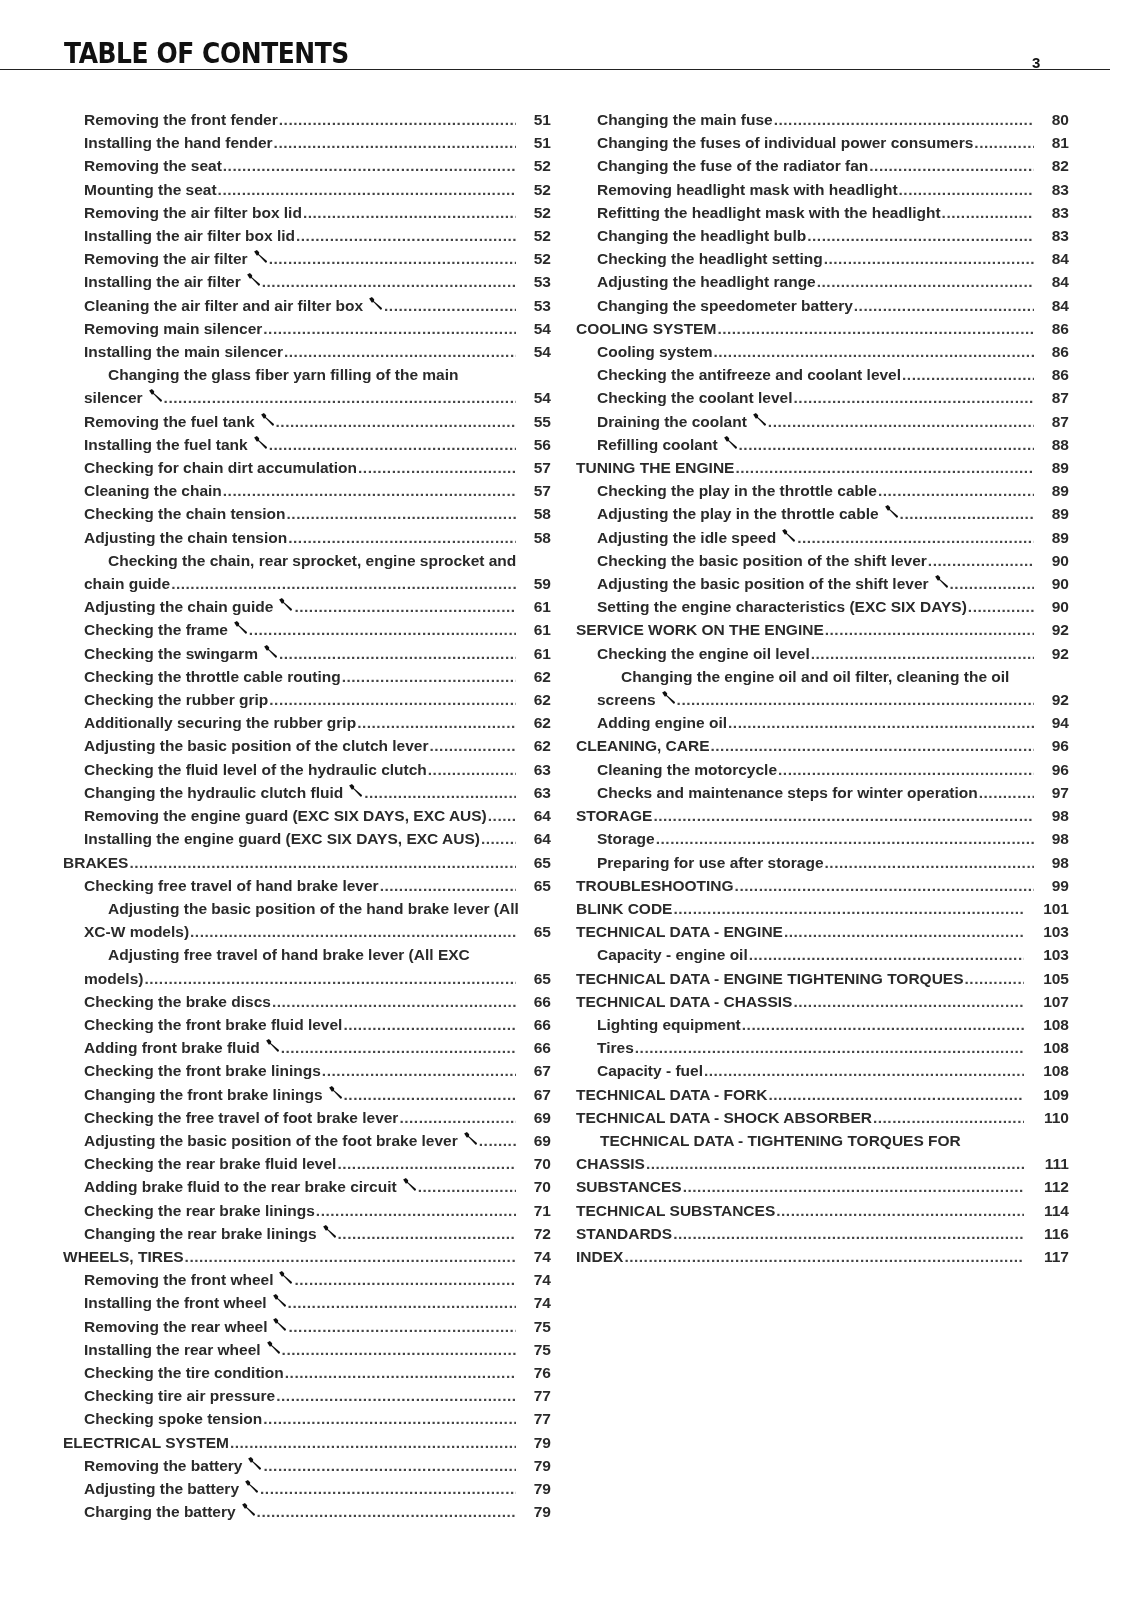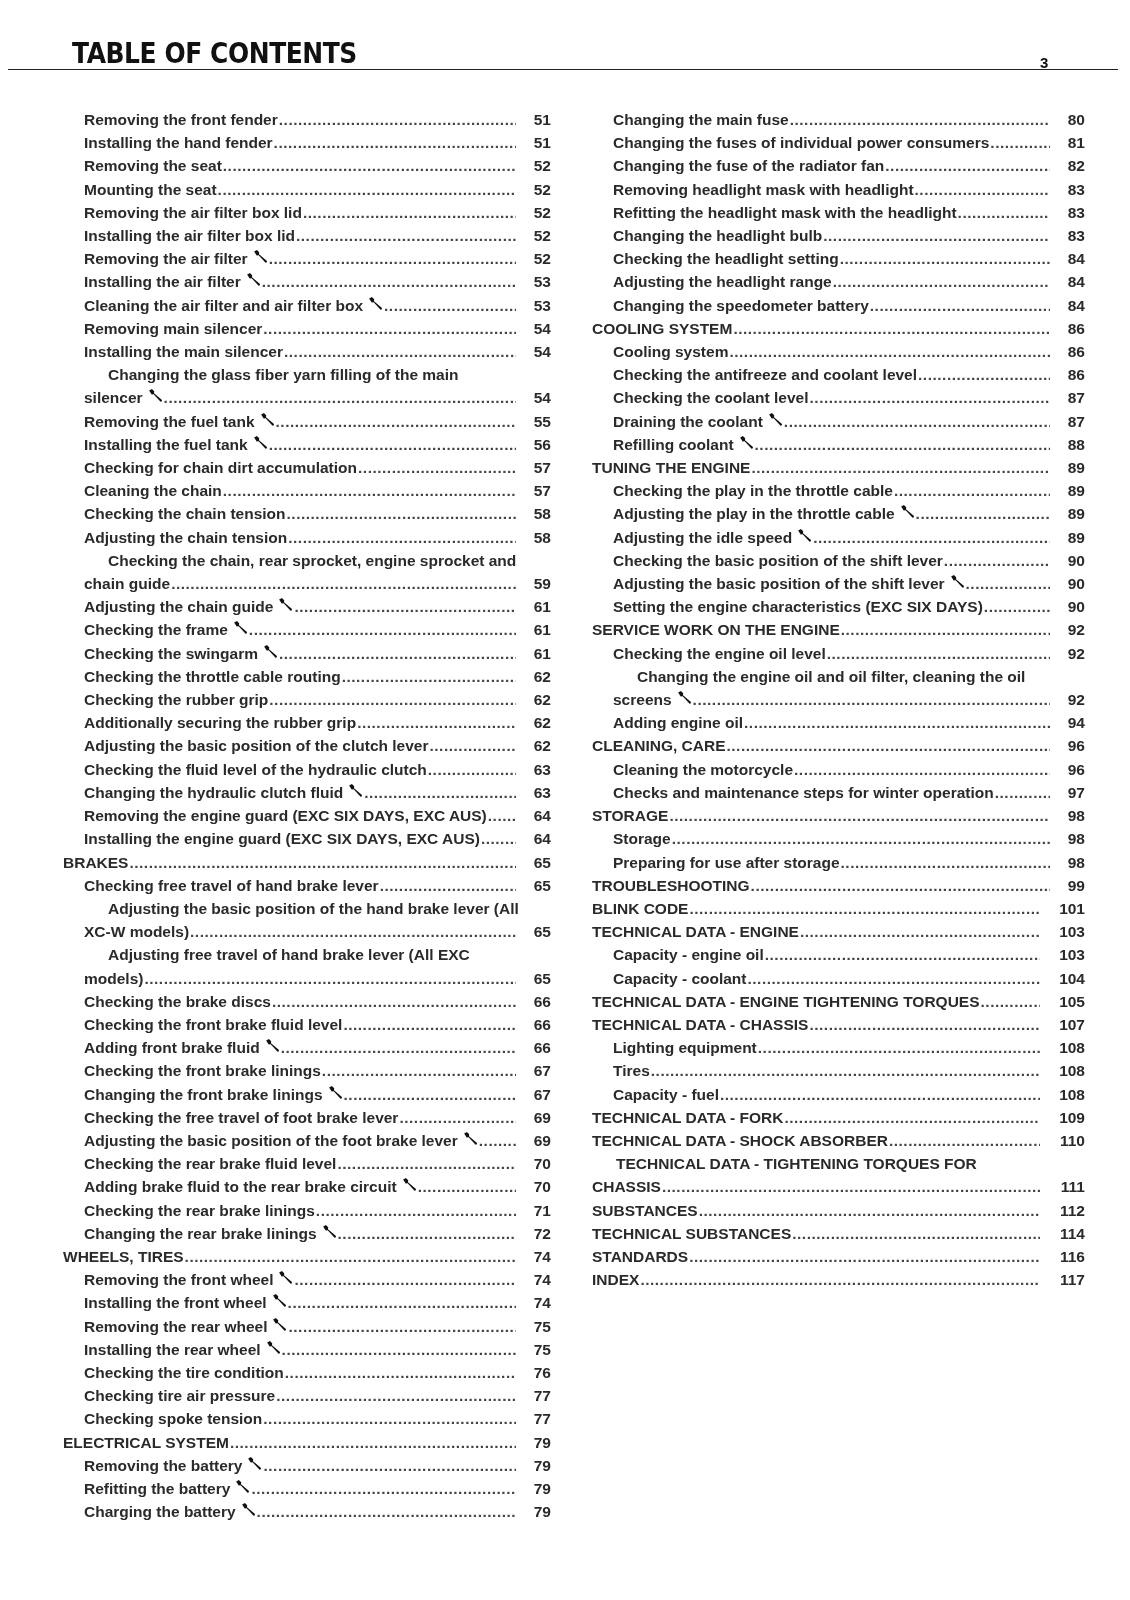--- a/index.html
+++ b/index.html
@@ -1,23 +1,23 @@
 <!DOCTYPE html>
 <html><head>
 <meta charset="utf-8">
 <style>
   html, body { margin: 0; padding: 0; background: #ffffff; }
   body { width: 1130px; height: 1600px; position: relative; overflow: hidden; font-family: "Liberation Sans", sans-serif; color: #2a2a2a; }
-  .header { position: absolute; left: 8px; top: 0; width: 1110px; height: 72px; }
+  .header { position: absolute; left: 0; top: 0; width: 1110px; height: 72px; }
   .header-rule { position: absolute; left: 0; right: 0; top: 69px; height: 0; border-top: 1.5px solid #222; }
   .title { position: absolute; left: 64px; top: 36px; font-family: "DejaVu Sans", sans-serif; font-weight: bold; font-size: 29px; letter-spacing: -0.5px; color: #111; transform: scaleX(0.86); transform-origin: left top; line-height: 34px; }
   .pagenum { position: absolute; left: 1032px; top: 54px; font-weight: bold; font-size: 15px; color: #111; }
   .col { position: absolute; top: 108px; font-weight: bold; }
   .col-left { left: 63px; width: 488px; }
-  .col-right { left: 592px; width: 493px; }
+  .col-right { left: 576px; width: 493px; }
   .entry { position: relative; font-size: 15.5px; line-height: 23.2px; white-space: nowrap; }
   .entry.sub { padding-left: 21px; }
   .entry .row { display: flex; align-items: baseline; }
   .entry .label { flex: 0 0 auto; }
   .entry .dots { flex: 1 1 auto; overflow: hidden; margin: 0 1px; color: #444; letter-spacing: 0.5px; }
   .entry .dots::after { content: "................................................................................................................................................................"; }
   .entry .page { flex: 0 0 auto; width: 30px; text-align: right; padding-left: 4px; }
   .entry .page.wide { width: 40px; }
   .entry .first-line { display: block; margin-left: 24px; }
   .wrench { display: inline-block; width: 15px; height: 15px; margin-left: 5px; vertical-align: -1px; }
@@ -569,21 +569,21 @@
             <path d="M1.2 2.6 L4.2 1.1 L6.6 3.5 L6.4 5.6 L14.6 12.6 C15.3 13.3 14.8 14.8 13.4 14.6 L6.0 6.7 L3.9 6.9 Z" fill="#111"></path>
           </svg>
         </span>
       <span class="dots"></span>
       <span class="page">79</span>
     </div>
   </div>
     <div class="entry sub">
 
     <div class="row">
-      <span class="label">Refitting the battery</span>
+      <span class="label">Adjusting the battery</span>
         <span class="wrench">
           <svg viewBox="0 0 16 16">
             <path d="M1.2 2.6 L4.2 1.1 L6.6 3.5 L6.4 5.6 L14.6 12.6 C15.3 13.3 14.8 14.8 13.4 14.6 L6.0 6.7 L3.9 6.9 Z" fill="#111"></path>
           </svg>
         </span>
       <span class="dots"></span>
       <span class="page">79</span>
     </div>
   </div>
     <div class="entry sub">
@@ -912,28 +912,20 @@
     </div>
   </div>
     <div class="entry sub">
 
     <div class="row">
       <span class="label">Capacity - engine oil</span>
       <span class="dots"></span>
       <span class="page wide">103</span>
     </div>
   </div>
-    <div class="entry sub">
-
-    <div class="row">
-      <span class="label">Capacity - coolant</span>
-      <span class="dots"></span>
-      <span class="page wide">104</span>
-    </div>
-  </div>
     <div class="entry">
 
     <div class="row">
       <span class="label">TECHNICAL DATA - ENGINE TIGHTENING TORQUES</span>
       <span class="dots"></span>
       <span class="page wide">105</span>
     </div>
   </div>
     <div class="entry">
 

